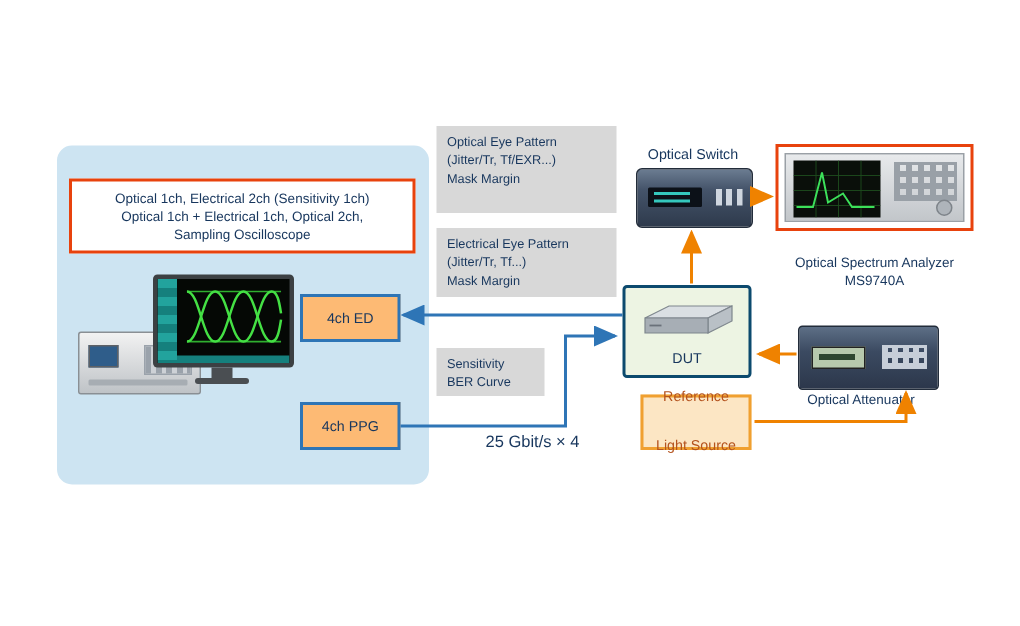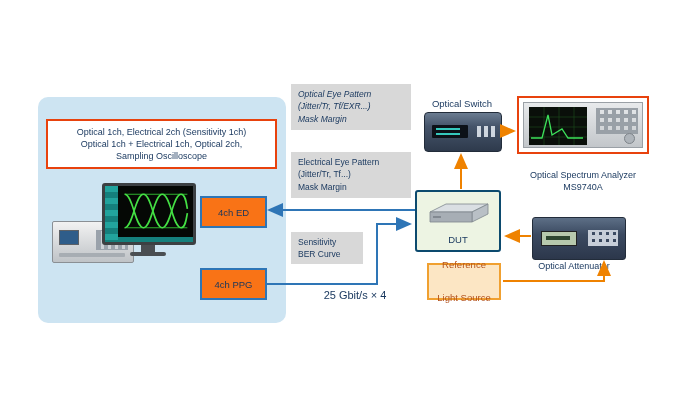--- a/index.html
+++ b/index.html
@@ -35,32 +35,32 @@
   .mon-screen { position:relative; width:100%; height:100%; background:#050805; overflow:hidden; }
   .mon-side { position:absolute; left:0; top:0; width:13px; height:100%;
     background:repeating-linear-gradient(180deg,#22a39d 0 6px,#15807d 6px 12px); }
   .mon-bottom { position:absolute; left:13px; bottom:0; width:calc(100% - 13px); height:5px; background:#15807d; }
   .mon-eye { position:absolute; left:15px; top:2px; }
   .mon-stand { position:absolute; left:141px; top:245px; width:14px; height:7px; background:#4a4e52; }
   .mon-base  { position:absolute; left:130px; top:252px; width:36px; height:4px; background:#4a4e52; border-radius:2px; }
   .bw-caption { position:absolute; left:40px; top:265px; width:180px; text-align:center; font-size:9.5px; color:#17365d; }
   
   .io-box {
-    position:absolute; left:200px; width:63px; height:28px; background:#f97316;
+    position:absolute; left:200px; width:63px; height:28px; background:#fdba74;
     border:2px solid #2e75b6; display:flex; align-items:center; justify-content:center;
     font-size:9.5px; color:#17365d;
   }
   .ed-box  { top:196px; }
   .ppg-box { top:268px; }
   
   .callout {
     position:absolute; background:#d8d8d8; color:#17365d; font-size:8.5px;
     line-height:1.45; padding:4px 7px; box-sizing:border-box;
   }
-  .callout-1 { left:291px; top:84px;  width:120px; height:46px;font-style:italic; }
+  .callout-1 { left:291px; top:84px;  width:120px; height:58px; }
   .callout-2 { left:291px; top:152px; width:120px; height:46px; }
   .callout-3 { left:291px; top:232px; width:72px;  height:32px; }
   
   .switch-label { position:absolute; left:420px; top:98px; width:84px; text-align:center; font-size:9.5px; color:#17365d; }
   .switch-body {
     position:absolute; left:424px; top:112px; width:76px; height:38px;
     background:linear-gradient(180deg,#6b7c91 0%,#45546a 35%,#2e3a4c 100%);
     border:1px solid #222c3a; border-radius:4px;
   }
   .switch-display { position:absolute; left:7px; top:12px; width:36px; height:13px; background:#0c1118; border-radius:1px; }

